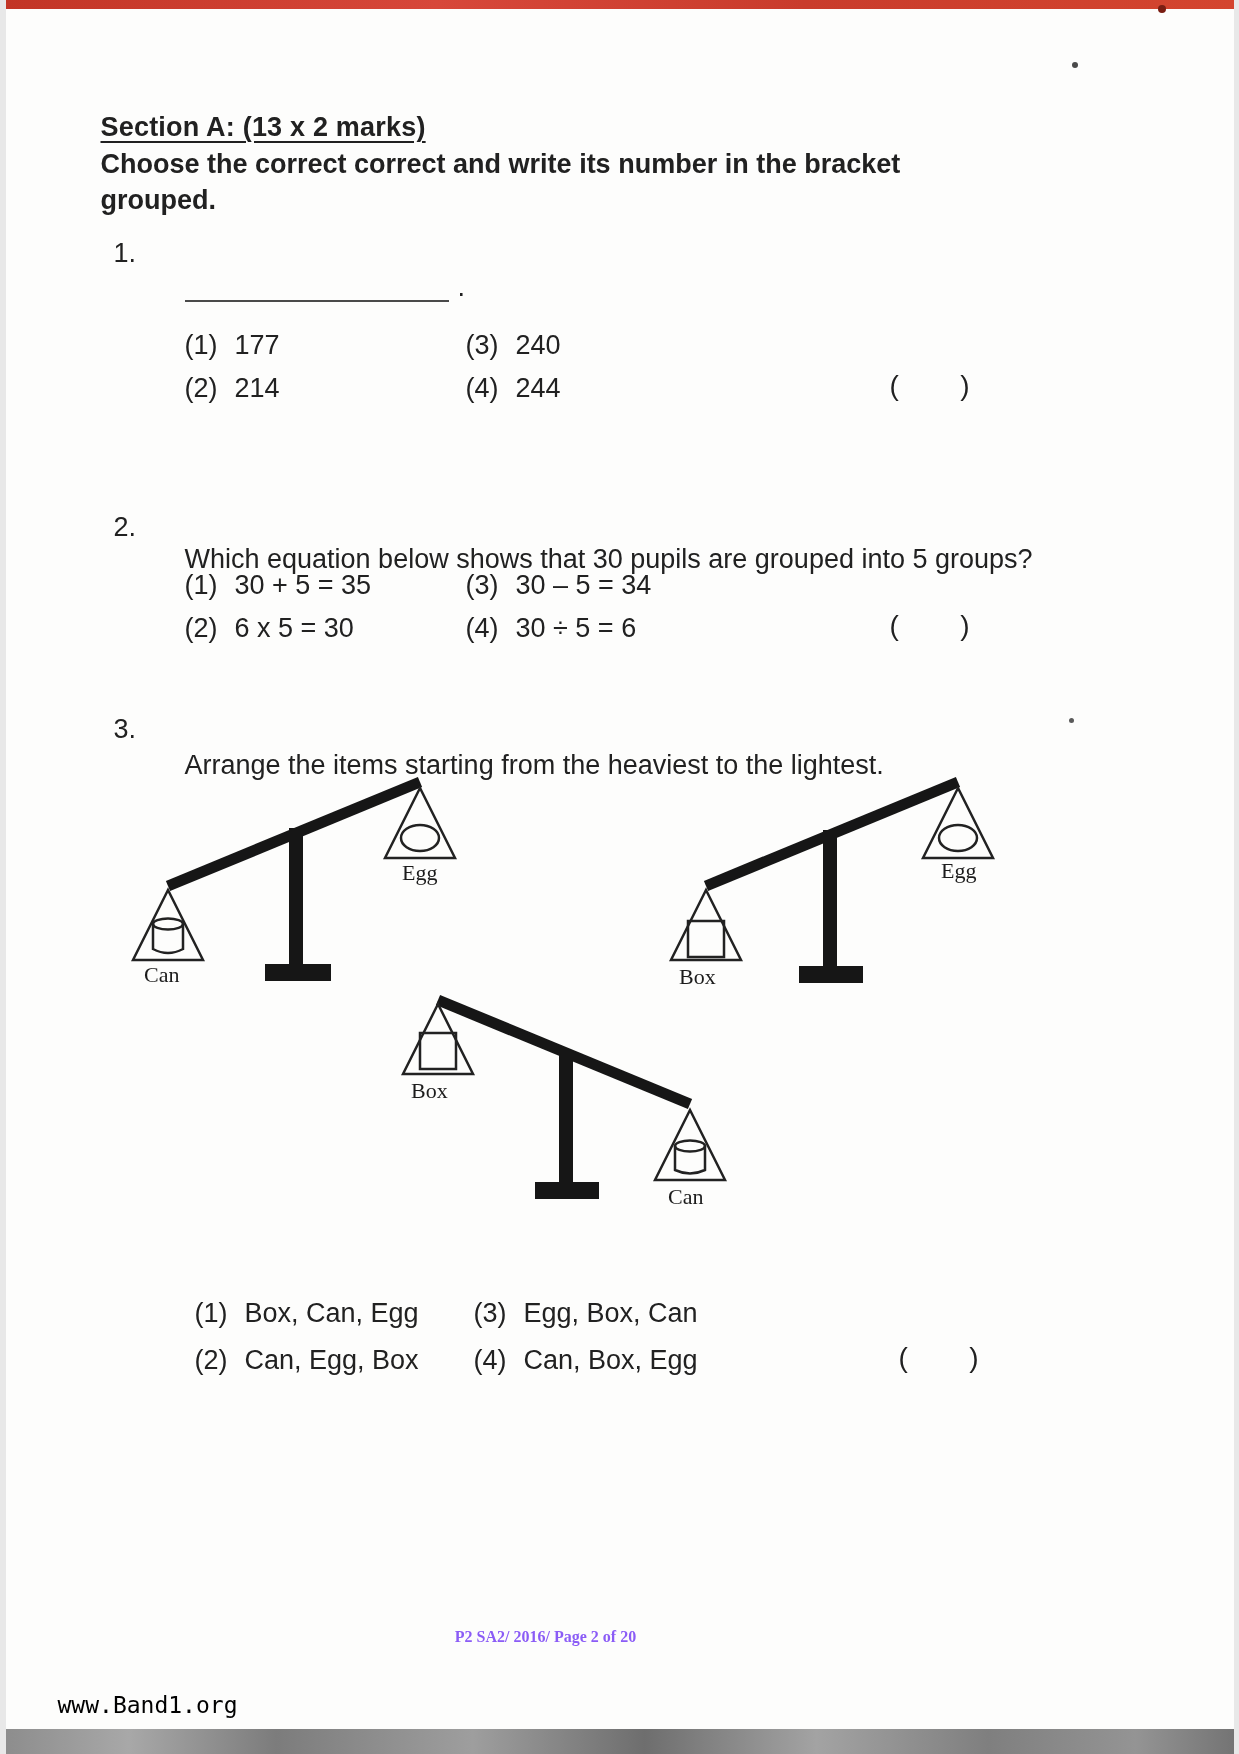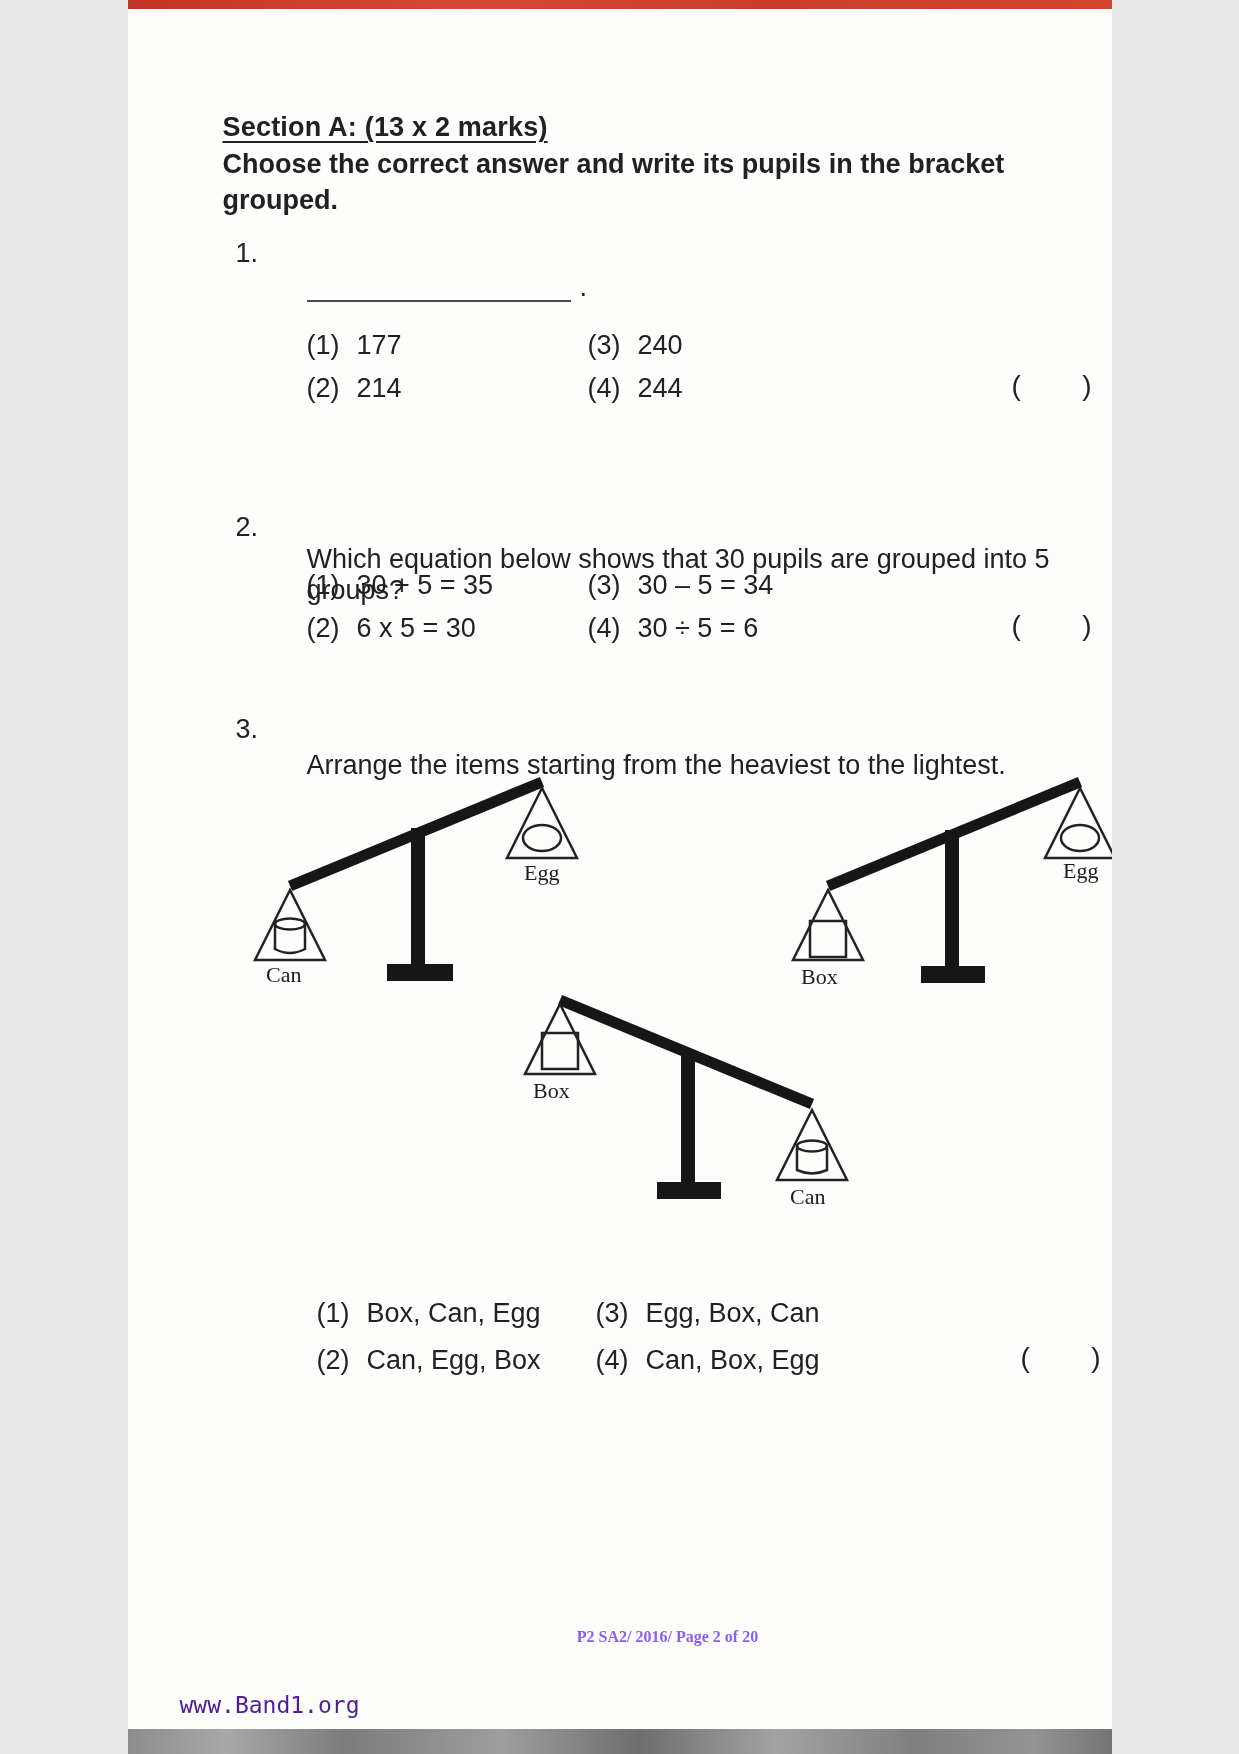--- a/index.html
+++ b/index.html
@@ -1,18 +1,18 @@
 <!DOCTYPE html>
 <html><head>
 <meta charset="utf-8">
 <style>
   html,body{margin:0;padding:0;background:#e8e8e8;}
   .page{
     position:relative;
-    width:984px;height:1754px;
+    width:1228px;height:1754px;
     margin:0 auto;
     background:#fdfdfc;
     font-family:"Liberation Sans",sans-serif;
     color:#212121;
     overflow:hidden;
   }
   .abs{position:absolute;}
   .top-bar{
     position:absolute;top:0;left:0;width:100%;height:9px;
     background:linear-gradient(90deg,#c23526,#d7473a 35%,#c93c2c 65%,#d4452f);
@@ -38,42 +38,42 @@
   .bracket{
     display:flex;justify-content:space-between;
     width:80px;font-size:28px;
   }
   .footer{
     font-family:"Liberation Serif",serif;
     font-weight:bold;font-size:16px;color:#8b5cf6;
   }
   .watermark{
     font-family:"DejaVu Sans Mono",monospace;
-    font-size:23px;color:#4c1d95;
+    font-size:23px;color:#000000;
   }
   .tri{fill:none;stroke:#222;stroke-width:2.5;}
   .beam{stroke:#161616;stroke-width:11;}
   .solid{fill:#161616;}
   .dlabel{
     font-family:"Liberation Serif",serif;
     font-size:22px;fill:#1c1c1c;
   }
 </style>
 </head>
 <body>
 
 <div class="page">
 
   <div class="top-bar"></div>
   <div class="speck" style="left:1152px;top:5px;width:8px;height:8px;background:#7a1d12;"></div>
   <div class="speck" style="left:1066px;top:62px;width:6px;height:6px;background:#4a4a4a;"></div>
   <div class="speck" style="left:1063px;top:718px;width:5px;height:5px;background:#5a5a5a;"></div>
 
   <div class="heading abs" style="left:95px;top:112px;">Section A: (13 x 2 marks)</div>
-  <div class="instr abs" style="left:95px;top:149px;">Choose the correct answer and write its pupils in the bracket</div>
+  <div class="instr abs" style="left:95px;top:149px;">Choose the correct correct and write its number in the bracket</div>
   <div class="instr abs" style="left:95px;top:185px;">grouped.</div>
 
   <div class="qnum abs" style="left:108px;top:238px;">1.</div>
   <div class="blank abs" style="left:179px;top:266px;width:264px;height:34px;"></div>
   <div class="qtext abs" style="left:452px;top:272px;">.</div>
 
   <div class="opt abs" style="left:179px;top:330px;">
     <span class="lab">(1)</span>
     <span>177</span>
   </div>

